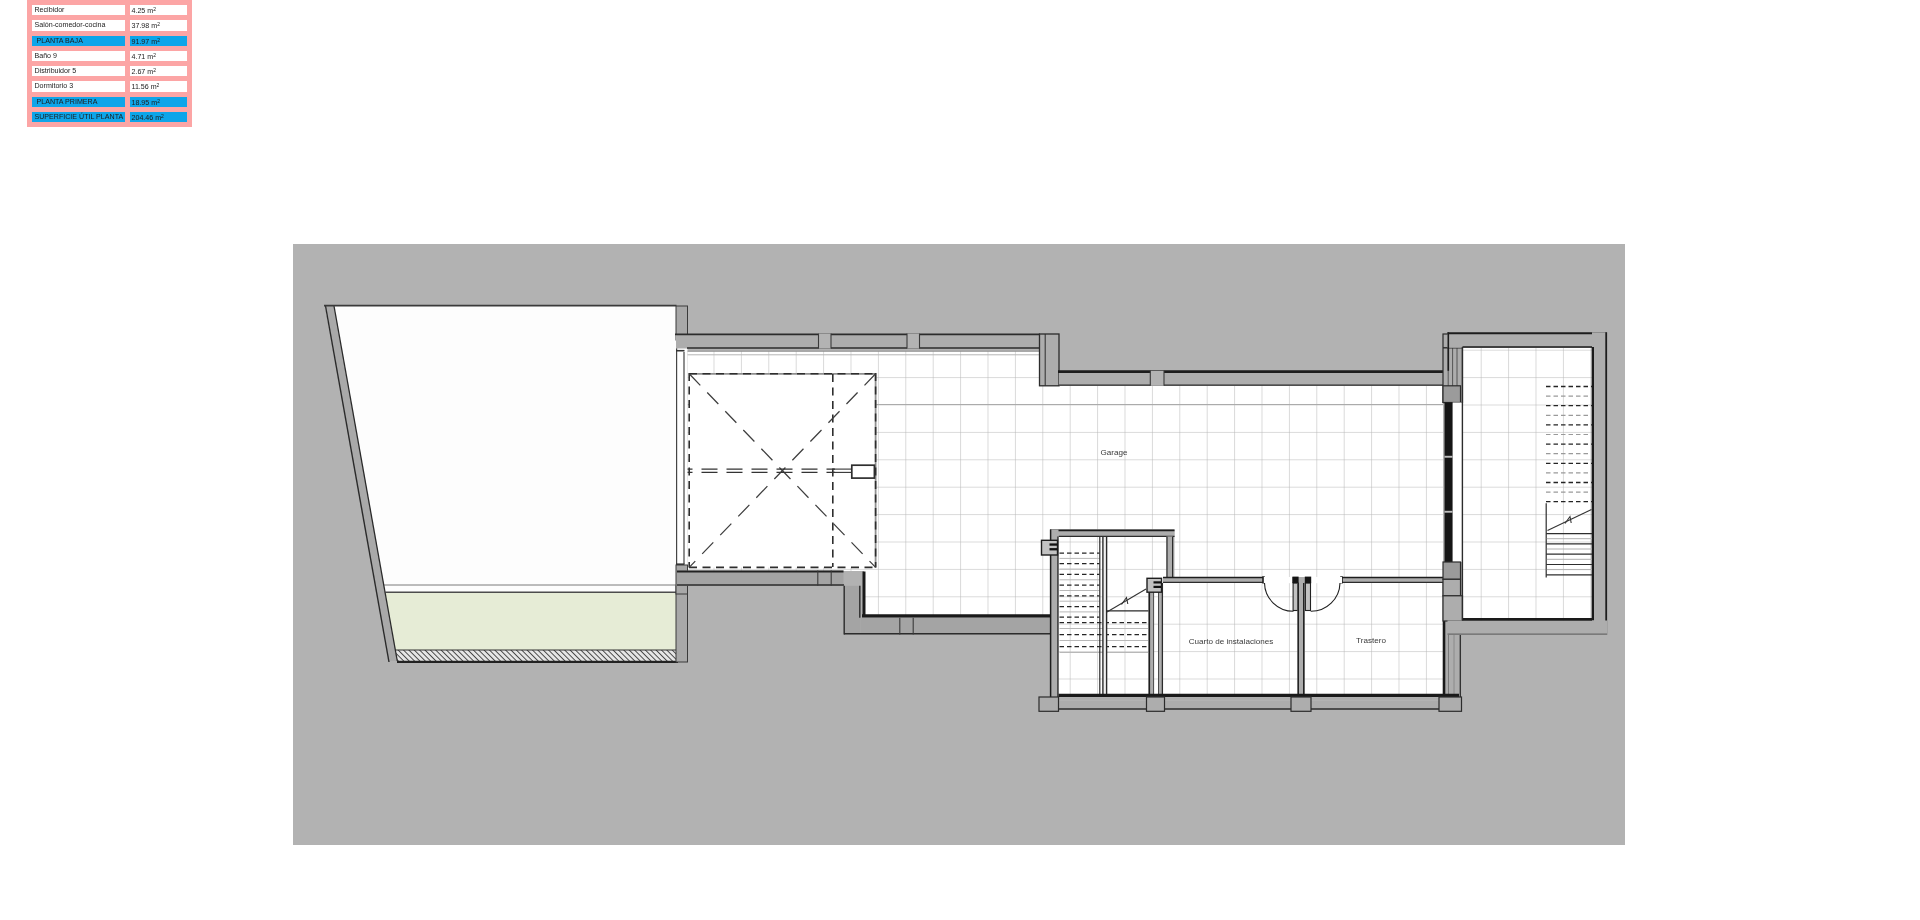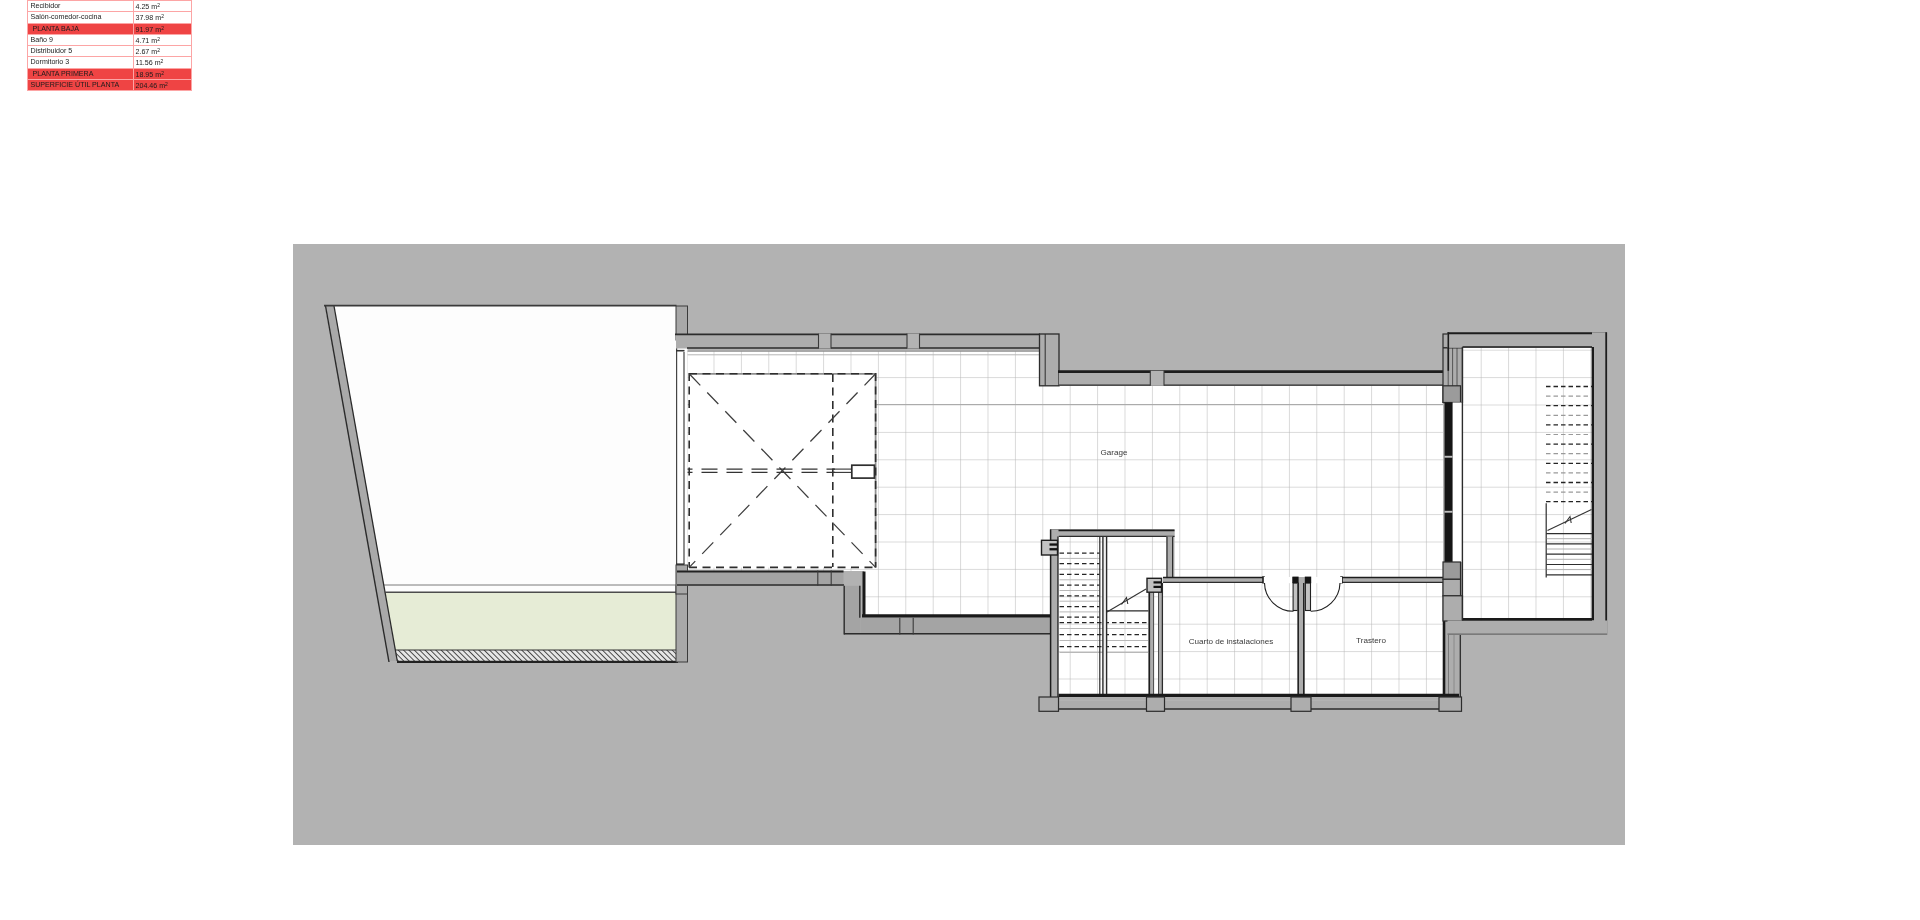--- a/index.html
+++ b/index.html
@@ -1,21 +1,21 @@
 <!DOCTYPE html>
 <html><head>
 <meta charset="utf-8">
 <style>
   html,body{margin:0;padding:0;background:#fff;width:1920px;height:920px;overflow:hidden;}
   body{font-family:"Liberation Sans", sans-serif;}
   #tbl{position:absolute;left:26.5px;top:0px;width:165px;font-size:7.1px;color:#1c1c1c;}
   #tbl table{border-collapse:collapse;width:165px;}
-  #tbl td{border:1px solid #fca5a5;height:8.3px;padding:0 0 0 3px;white-space:nowrap;overflow:hidden;line-height:8.3px;}
+  #tbl td{border:5px solid #fca5a5;height:8.3px;padding:0 0 0 3px;white-space:nowrap;overflow:hidden;line-height:8.3px;}
   #tbl td.v{width:55px;padding-left:2px;}
-  #tbl tr.g td{background:#ef4444;}
+  #tbl tr.g td{background:#0ea5e9;}
   sup{font-size:5px;vertical-align:2px;}
 </style>
 </head>
 <body>
 
 <div id="tbl">
 <table>
  <tbody>
         <tr>
           <td>Recibidor</td>

